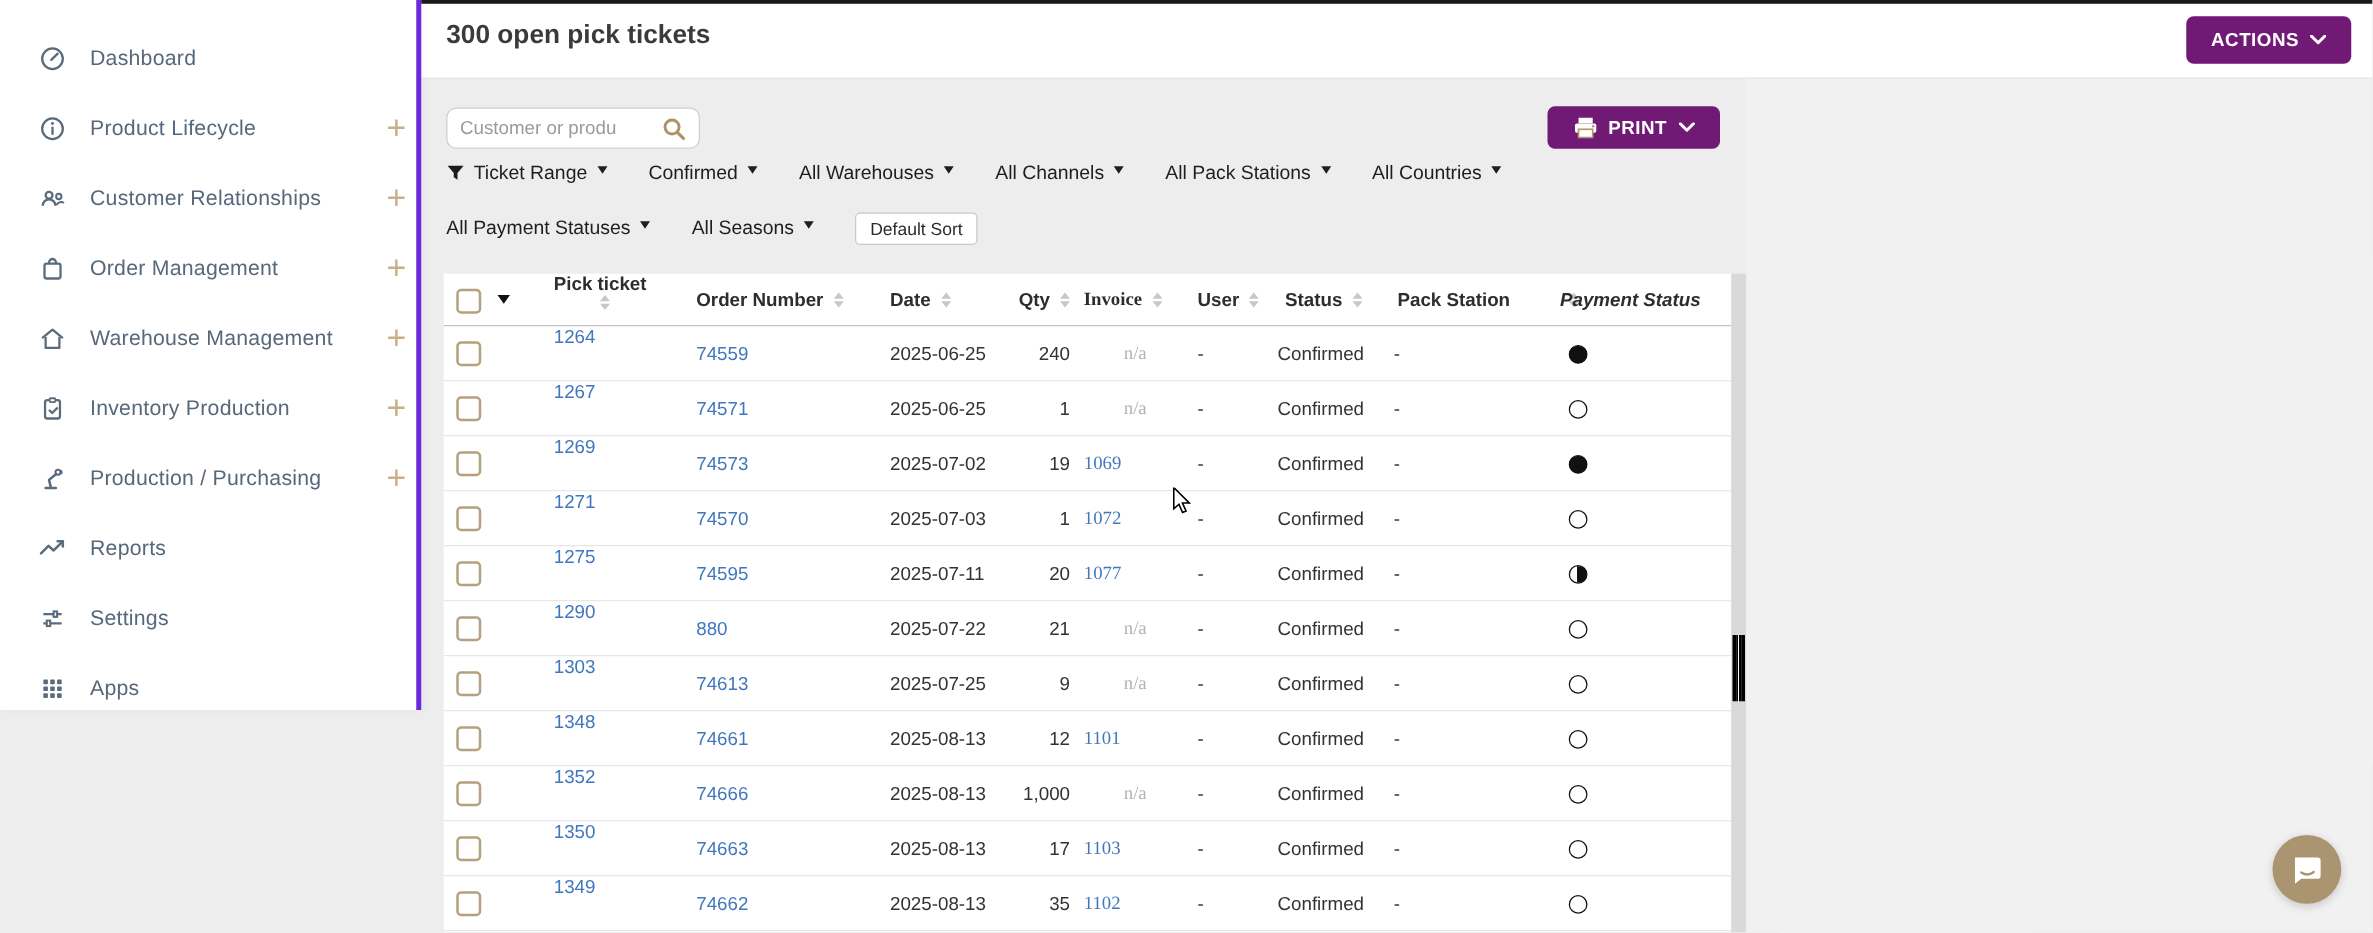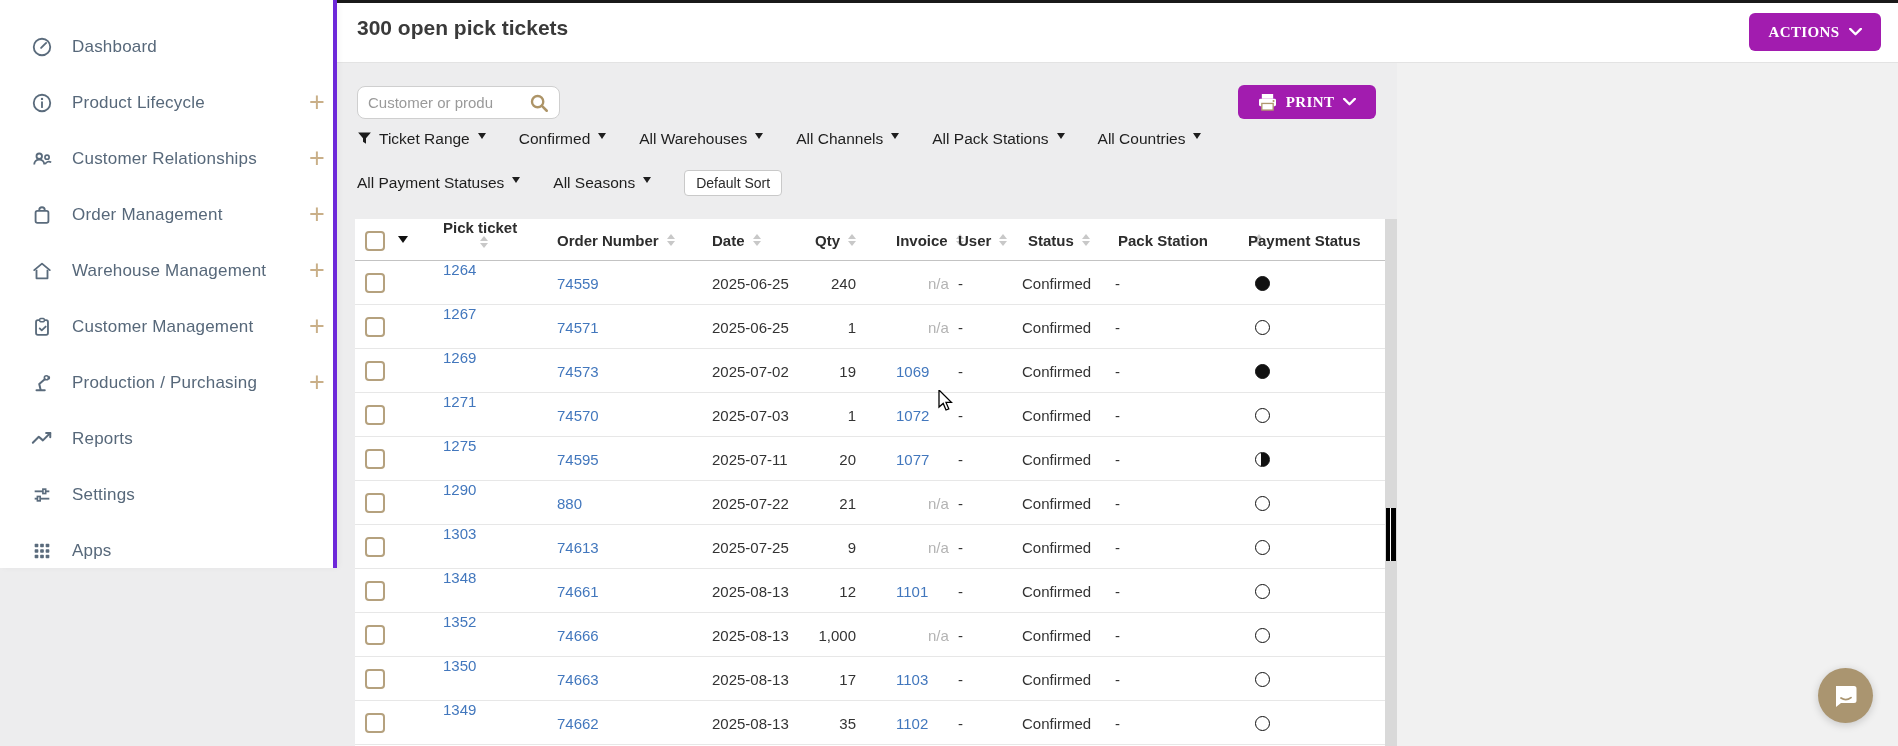--- a/index.html
+++ b/index.html
@@ -21,22 +21,22 @@
     color:#c9af88; font-size:27px; font-weight:200; line-height:26px;
     text-align:center; cursor:pointer; }
 
   
   .topstrip { position:absolute; left:337px; top:0; width:1561px; height:3px;
     background:#191919; z-index:6; }
   .header { position:absolute; left:337px; top:3px; width:1561px; height:60px;
     background:#ffffff; border-bottom:1px solid #e3e3e3; z-index:4; }
   .page-title { position:absolute; left:20px; top:13px; font-size:21px;
     font-weight:700; color:#3a3a3a; }
-  .btn-tan { background:#a21caf; color:#ffffff; border:none; border-radius:6px;
-    font-family:Liberation Serif, serif; font-weight:700; letter-spacing:.4px;
+  .btn-tan { background:#701a75; color:#ffffff; border:none; border-radius:6px;
+    font-family:Liberation Sans, sans-serif; font-weight:700; letter-spacing:.4px;
     display:flex; align-items:center; justify-content:center; gap:9px;
     cursor:pointer; }
   .actions-btn { position:absolute; right:17px; top:10px; width:132px;
     height:38px; font-size:15px; }
   .chev { width:13px; height:8px; }
 
   
   .search-wrap { position:absolute; left:357px; top:86px; width:203px; height:33px;
     background:#fff; border:1px solid #cfcfcf; border-radius:8px;
     display:flex; align-items:center; padding:0 10px; }
@@ -82,25 +82,25 @@
     font-size:15px; color:#333; white-space:nowrap; }
   .checkbox { width:20px; height:20px; background:#fff; border:2px solid #b5a17e;
     border-radius:4px; cursor:pointer; }
   .link { color:#4277bd; cursor:pointer; text-decoration:none; }
   .na { color:#b3b3b3;margin-left:32px; }
   .c-cb   { left:10px; }
   .c-pick { left:88px;flex-direction:column; }
   .c-order{ left:202px; }
   .c-date { left:357px; }
   .c-qty  { left:400px; width:101px; justify-content:flex-end; }
-  .c-inv  { left:541px; }
+  .c-inv  { left:512px;font-family:Liberation Serif, serif; }
   .c-user { left:603px; }
   .c-status{ left:667px; }
   .c-pack { left:760px; }
-  .c-pay  { left:893px; }
+  .c-pay  { left:893px;font-style:italic; }
   .h-status{ left:673px; } .h-pack{ left:763px;gap:39px; }
   .pay-dot { width:15px; height:15px; border-radius:50%; margin-left:7px; }
   .pay-filled { background:#111; border:1.5px solid #111; }
   .pay-empty  { background:#fff; border:1.8px solid #111; }
   .pay-half   { border:1.8px solid #111;
     background:linear-gradient(90deg,#ffffff 42%,#111 42%); }
 
   
   .gutter { position:absolute; left:1385px; top:219px; width:12px; height:527px;
     background:#d9d9d9; }
@@ -183,21 +183,21 @@
         <span class="s-plus">+</span>
       </div>
       <div class="side-item">
         <span class="s-icon">
           <svg width="22" height="22" viewBox="0 0 24 24">
             <rect x="5.5" y="4.5" width="13" height="16" rx="2" fill="none" stroke="#5a6b7c" stroke-width="2"></rect>
             <rect x="9.5" y="2.8" width="5" height="3.4" rx="1" fill="#ffffff" stroke="#5a6b7c" stroke-width="1.6"></rect>
             <path d="M9.5 13.5 l2.2 2.2 L16 11.5" fill="none" stroke="#5a6b7c" stroke-width="2" stroke-linecap="round" stroke-linejoin="round"></path>
           </svg>
         </span>
-        <span class="s-label">Customer Management</span>
+        <span class="s-label">Inventory Production</span>
         <span class="s-plus">+</span>
       </div>
       <div class="side-item">
         <span class="s-icon">
           <svg width="22" height="22" viewBox="0 0 24 24">
             <path d="M6 20 h9" stroke="#5a6b7c" stroke-width="2.2" stroke-linecap="round"></path>
             <path d="M10.5 19.5 L9 13 L15 8" fill="none" stroke="#5a6b7c" stroke-width="2.2" stroke-linecap="round" stroke-linejoin="round"></path>
             <circle cx="16.8" cy="6.3" r="2.2" fill="none" stroke="#5a6b7c" stroke-width="1.8"></circle>
             <path d="M19.5 4.5 a3.4 3.4 0 0 1 .4 3.4" fill="none" stroke="#5a6b7c" stroke-width="1.4"></path>
           </svg>

